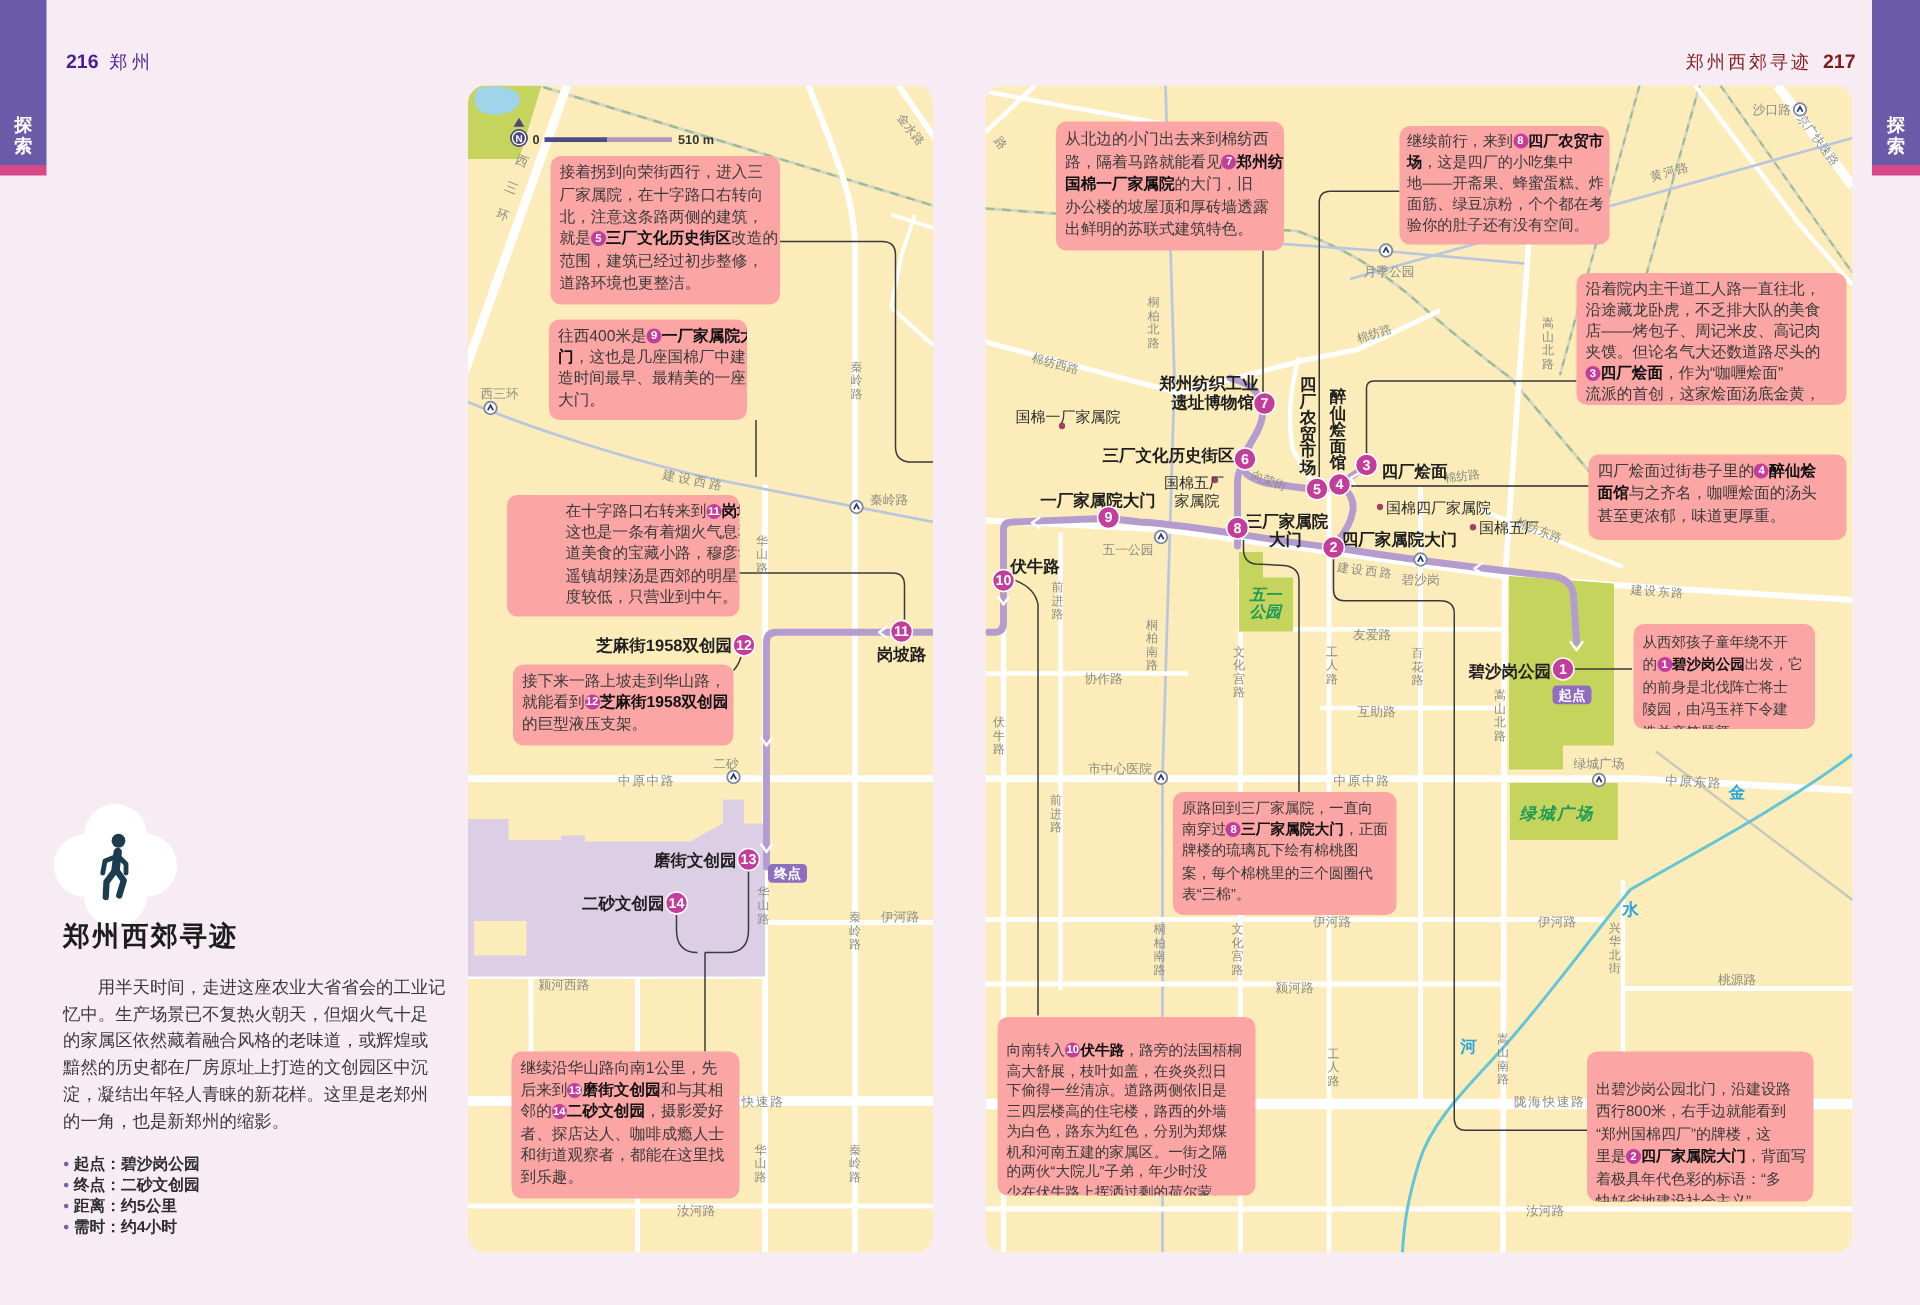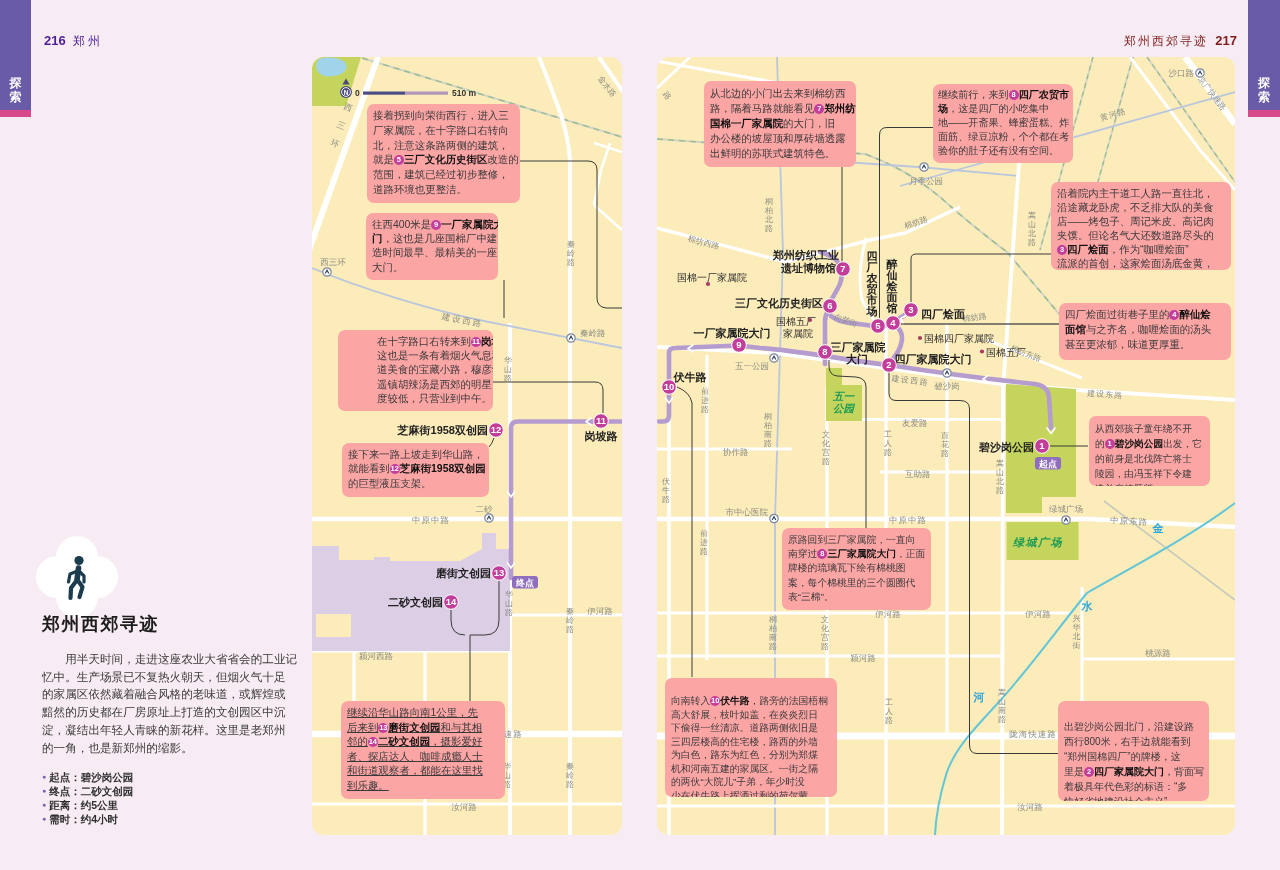--- a/index.html
+++ b/index.html
@@ -509,21 +509,21 @@
 </div>
 
 <div class="cb" style="left:367px;top:104px;width:153px;height:99px;line-height:14.8px;">接着拐到向荣街西行，进入三<br>厂家属院，在十字路口右转向<br>北，注意这条路两侧的建筑，<br>就是<span class="badge">5</span><b>三厂文化历史街区</b>改造的<br>范围，建筑已经过初步整修，<br>道路环境也更整洁。</div>
 
 <div class="cb" style="left:366px;top:213px;width:132px;height:67px;line-height:14.2px;">往西400米是<span class="badge">9</span><b>一厂家属院大</b><br><b>门</b>，这也是几座国棉厂中建<br>造时间最早、最精美的一座<br>大门。</div>
 
 <div class="cb" style="left:338px;top:330px;width:155px;height:81px;line-height:14.2px;padding-left:39px;">在十字路口右转来到<span class="badge">11</span><b>岗坡路</b>，<br>这也是一条有着烟火气息和地<br>道美食的宝藏小路，穆彦华逍<br>遥镇胡辣汤是西郊的明星，辣<br>度较低，只营业到中午。</div>
 
 <div class="cb" style="left:342px;top:443px;width:147px;height:54px;line-height:14.4px;">接下来一路上坡走到华山路，<br>就能看到<span class="badge">12</span><b>芝麻街1958双创园</b><br>的巨型液压支架。</div>
 
-<div class="cb" style="left:341px;top:701px;width:164px;height:98px;line-height:14.6px;text-decoration:underline;">继续沿华山路向南1公里，先<br>后来到<span class="badge">13</span><b>磨街文创园</b>和与其相<br>邻的<span class="badge">14</span><b>二砂文创园</b>，摄影爱好<br>者、探店达人、咖啡成瘾人士<br>和街道观察者，都能在这里找<br>到乐趣。</div>
+<div class="cb" style="left:341px;top:701px;width:152px;height:98px;line-height:14.6px;">继续沿华山路向南1公里，先<br>后来到<span class="badge">13</span><b>磨街文创园</b>和与其相<br>邻的<span class="badge">14</span><b>二砂文创园</b>，摄影爱好<br>者、探店达人、咖啡成瘾人士<br>和街道观察者，都能在这里找<br>到乐趣。</div>
 
 <div class="cb" style="left:704px;top:81px;width:152px;height:86px;line-height:15.0px;">从北边的小门出去来到棉纺西<br>路，隔着马路就能看见<span class="badge">7</span><b>郑州纺</b><br><b>国棉一厂家属院</b>的大门，旧<br>办公楼的坡屋顶和厚砖墙透露<br>出鲜明的苏联式建筑特色。</div>
 
 <div class="cb" style="left:933px;top:84px;width:140px;height:79px;line-height:13.9px;font-size:10.1px;padding:4px 5px;">继续前行，来到<span class="badge">8</span><b>四厂农贸市</b><br><b>场</b>，这是四厂的小吃集中<br>地——开斋果、蜂蜜蛋糕、炸<br>面筋、绿豆凉粉，个个都在考<br>验你的肚子还有没有空间。</div>
 
 <div class="cb" style="left:1051px;top:182px;width:180px;height:88px;line-height:14.0px;">沿着院内主干道工人路一直往北，<br>沿途藏龙卧虎，不乏排大队的美食<br>店——烤包子、周记米皮、高记肉<br>夹馍。但论名气大还数道路尽头的<br><span class="badge">3</span><b>四厂烩面</b>，作为“咖喱烩面”<br>流派的首创，这家烩面汤底金黄，<br>口味偏咸，几十年来人气不减。</div>
 
 <div class="cb" style="left:1059px;top:303px;width:172px;height:57px;line-height:14.8px;">四厂烩面过街巷子里的<span class="badge">4</span><b>醉仙烩</b><br><b>面馆</b>与之齐名，咖喱烩面的汤头<br>甚至更浓郁，味道更厚重。</div>
 
 <div class="cb" style="left:1089px;top:416px;width:121px;height:70px;line-height:15.0px;font-size:9.7px;">从西郊孩子童年绕不开<br>的<span class="badge">1</span><b>碧沙岗公园</b>出发，它<br>的前身是北伐阵亡将士<br>陵园，由冯玉祥下令建<br>造并亲笔题额。</div>

